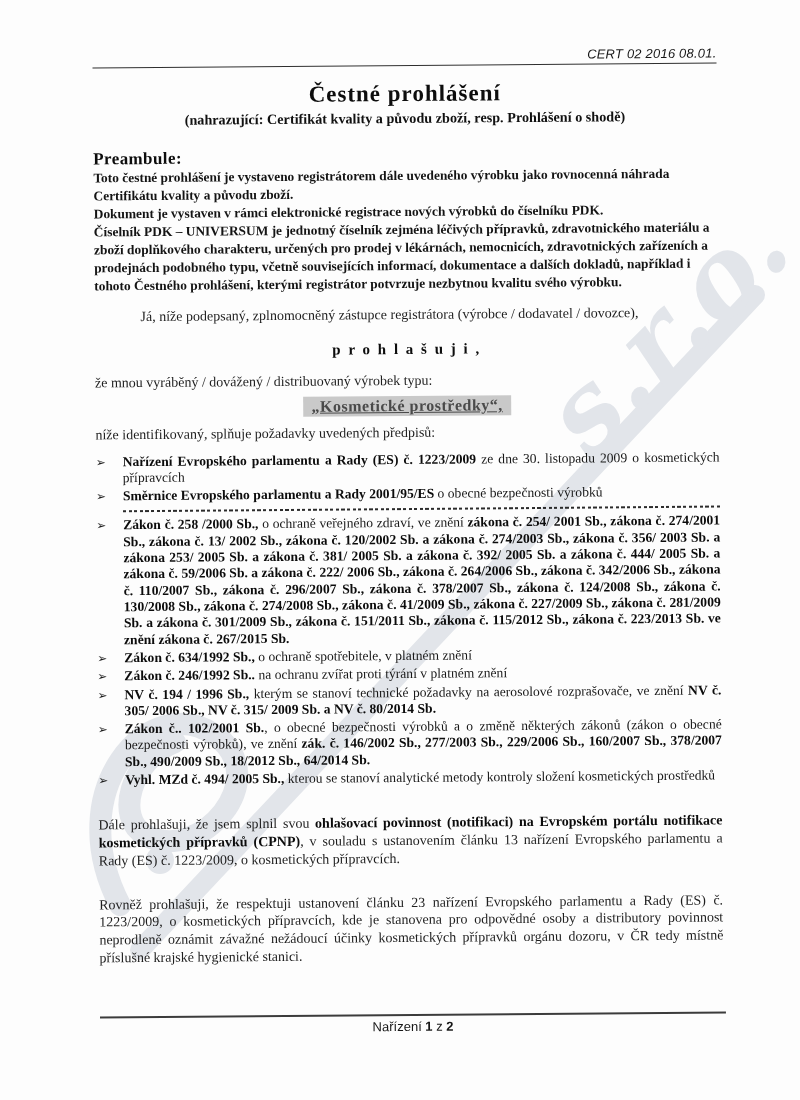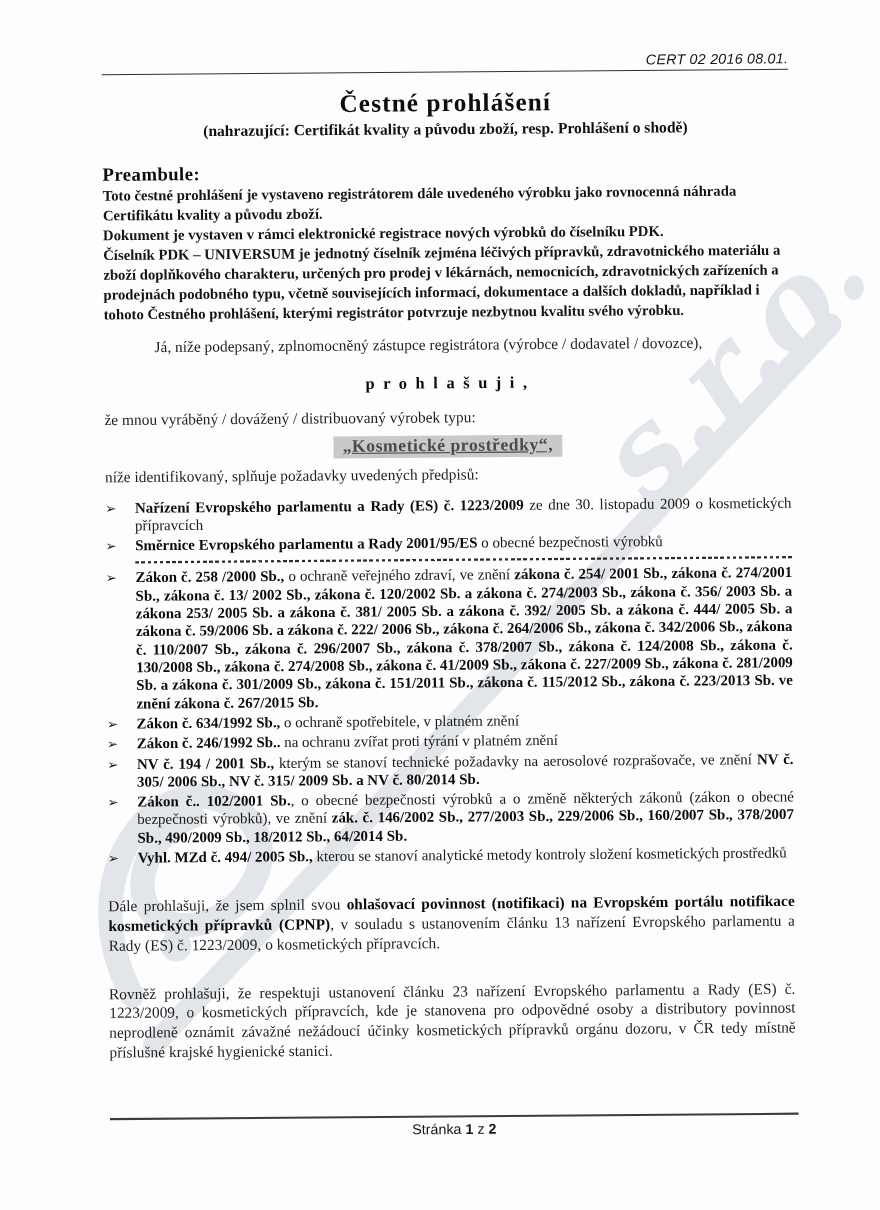--- a/index.html
+++ b/index.html
@@ -122,34 +122,34 @@
         <div class="reg-item">
           <span class="bullet">➢</span>
           <span class="reg-text"><b>Zákon č. 634/1992 Sb.,</b><span> o ochraně spotřebitele, v platném znění</span></span>
         </div>
         <div class="reg-item">
           <span class="bullet">➢</span>
           <span class="reg-text"><b>Zákon č. 246/1992 Sb..</b><span> na ochranu zvířat proti týrání v platném znění</span></span>
         </div>
         <div class="reg-item">
           <span class="bullet">➢</span>
-          <span class="reg-text"><b>NV č. 194 / 2001 Sb.,</b><span> kterým se stanoví technické požadavky na aerosolové rozprašovače, ve znění </span><b>NV č. 305/ 2006 Sb., NV č. 315/ 2009 Sb. a NV č. 80/2014 Sb.</b></span>
+          <span class="reg-text"><b>NV č. 194 / 1996 Sb.,</b><span> kterým se stanoví technické požadavky na aerosolové rozprašovače, ve znění </span><b>NV č. 305/ 2006 Sb., NV č. 315/ 2009 Sb. a NV č. 80/2014 Sb.</b></span>
         </div>
         <div class="reg-item">
           <span class="bullet">➢</span>
           <span class="reg-text"><b>Zákon č.. 102/2001 Sb.</b><span>, o obecné bezpečnosti výrobků a o změně některých zákonů (zákon o obecné bezpečnosti výrobků), ve znění </span><b>zák. č. 146/2002 Sb., 277/2003 Sb., 229/2006 Sb., 160/2007 Sb., 378/2007 Sb., 490/2009 Sb., 18/2012 Sb., 64/2014 Sb.</b></span>
         </div>
         <div class="reg-item">
           <span class="bullet">➢</span>
           <span class="reg-text"><b>Vyhl. MZd č. 494/ 2005 Sb.,</b><span> kterou se stanoví analytické metody kontroly složení kosmetických prostředků</span></span>
         </div>
       </div>
 
     <p class="para cpnp"><span>Dále prohlašuji, že jsem splnil svou </span><b>ohlašovací povinnost (notifikaci) na Evropském portálu notifikace kosmetických přípravků (CPNP)</b><span>, v souladu s ustanovením článku 13 nařízení Evropského parlamentu a Rady (ES) č. 1223/2009, o kosmetických přípravcích.</span></p>
 
     <p class="para art23">Rovněž prohlašuji, že respektuji ustanovení článku 23 nařízení Evropského parlamentu a Rady (ES) č. 1223/2009, o kosmetických přípravcích, kde je stanovena pro odpovědné osoby a distributory povinnost neprodleně oznámit závažné nežádoucí účinky kosmetických přípravků orgánu dozoru, v ČR tedy místně příslušné krajské hygienické stanici.</p>
 
     <div class="doc-footer">
-      <span><span>Stránka </span><b>1</b><span> z </span><b>2</b></span>
+      <span><span>Nařízení </span><b>1</b><span> z </span><b>2</b></span>
     </div>
 
   </div>
 </div>
 
 </body></html>

